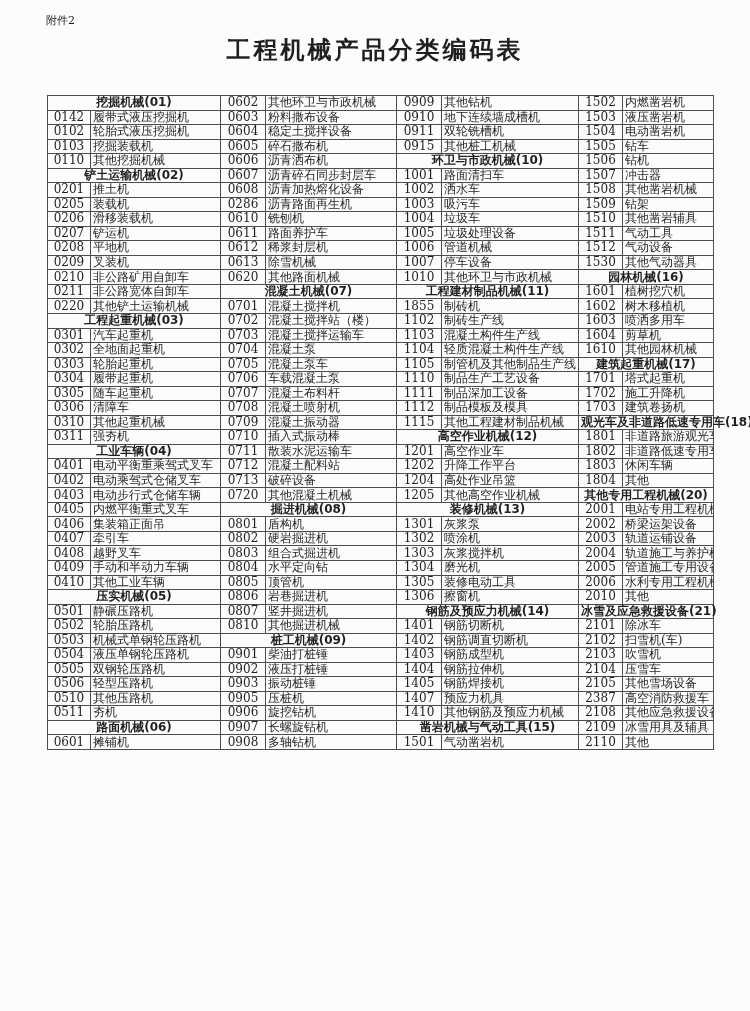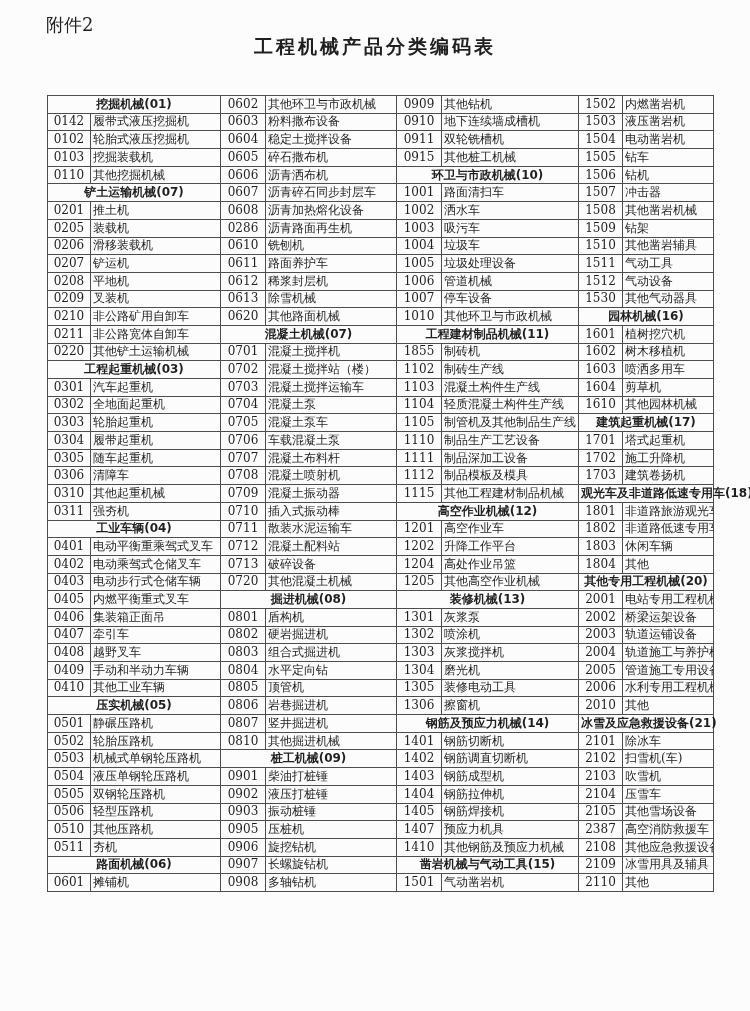--- a/index.html
+++ b/index.html
@@ -4,30 +4,30 @@
 <style>
   html,body{margin:0;padding:0;}
   body{
     width:750px;height:1011px;position:relative;
     background:#fcfcfc;color:#1f1f1f;
     font-family:"DejaVu Serif","Liberation Serif",serif;
     overflow:hidden;
   }
   .attachment-label{
     position:absolute;left:46px;top:13px;
-    font-size:18px;
+    font-size:11px;
   }
   .doc-title{
     position:absolute;left:0;top:34px;width:100%;
-    text-align:center;font-size:19px;font-weight:bold;
+    text-align:center;font-size:24px;font-weight:bold;
     letter-spacing:3px;
   }
   table.codes{
     position:absolute;left:47px;top:95px;
-    width:666px;height:797px;
+    width:666px;height:655px;
     border-collapse:collapse;table-layout:fixed;
   }
   table.codes td{
     border:1px solid #4d4d4d;
     font-size:12px;
     padding:0 2px;
     line-height:1.1;
     vertical-align:middle;
     white-space:nowrap;
   }
@@ -100,21 +100,21 @@
       <tr>
         <td class="code">0110</td>
         <td class="name">其他挖掘机械</td>
         <td class="code">0606</td>
         <td class="name">沥青洒布机</td>
         <td colspan="2" class="cat">环卫与市政机械(10)</td>
         <td class="code">1506</td>
         <td class="name">钻机</td>
       </tr>
       <tr>
-        <td colspan="2" class="cat">铲土运输机械(07)</td>
+        <td colspan="2" class="cat">铲土运输机械(02)</td>
         <td class="code">0607</td>
         <td class="name">沥青碎石同步封层车</td>
         <td class="code">1001</td>
         <td class="name">路面清扫车</td>
         <td class="code">1507</td>
         <td class="name">冲击器</td>
       </tr>
       <tr>
         <td class="code">0201</td>
         <td class="name">推土机</td>

